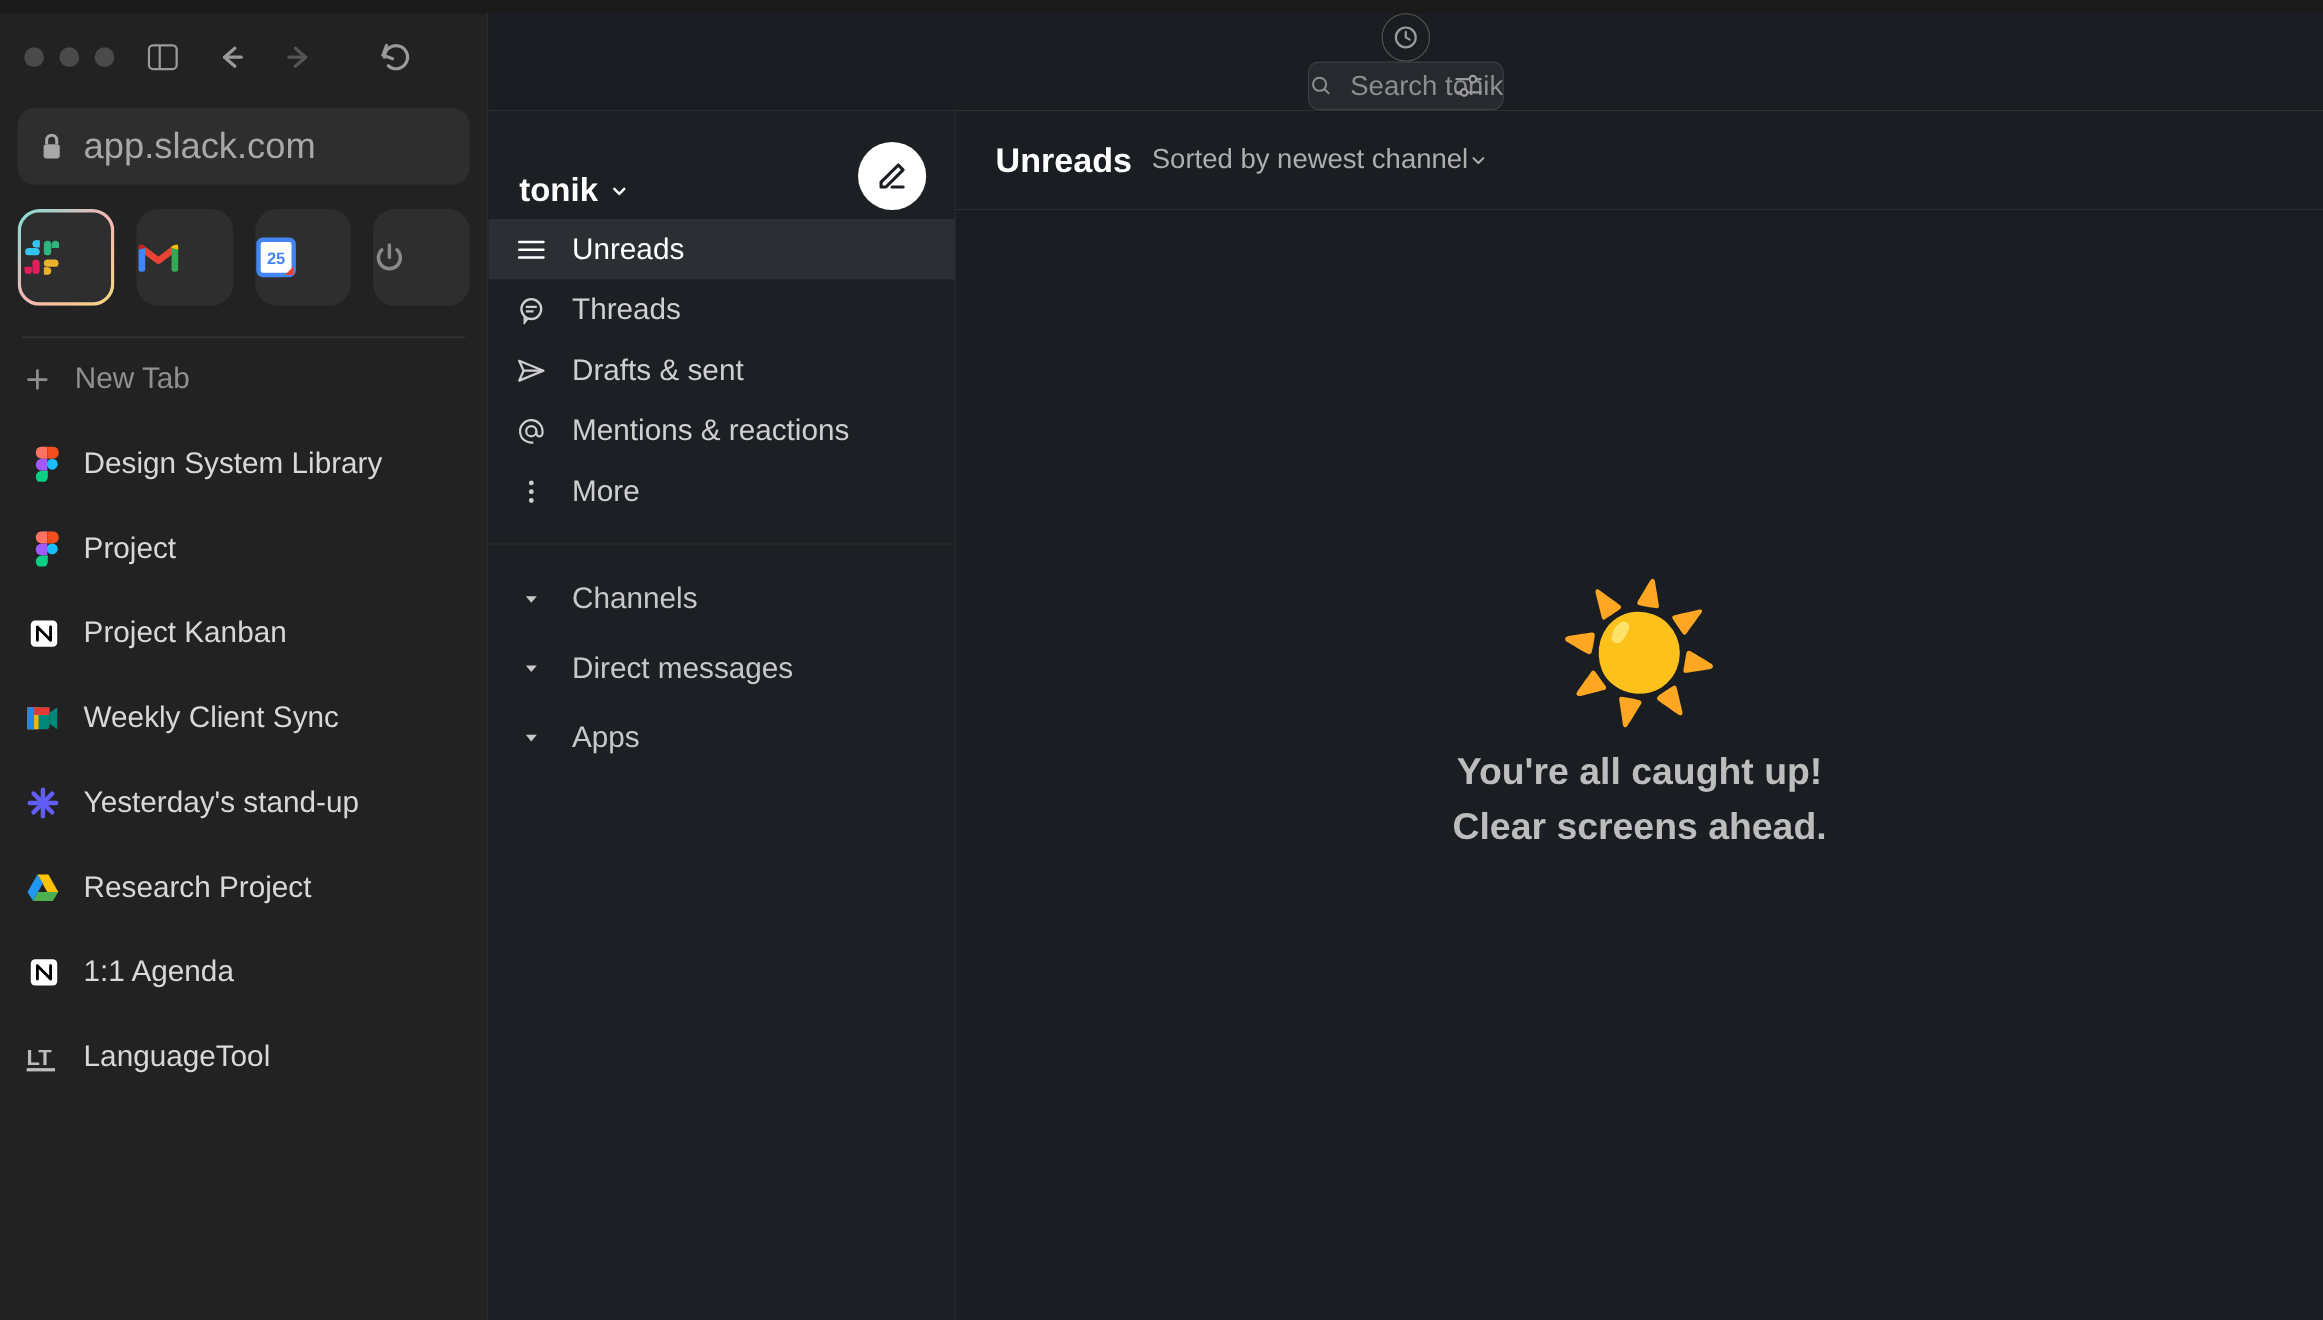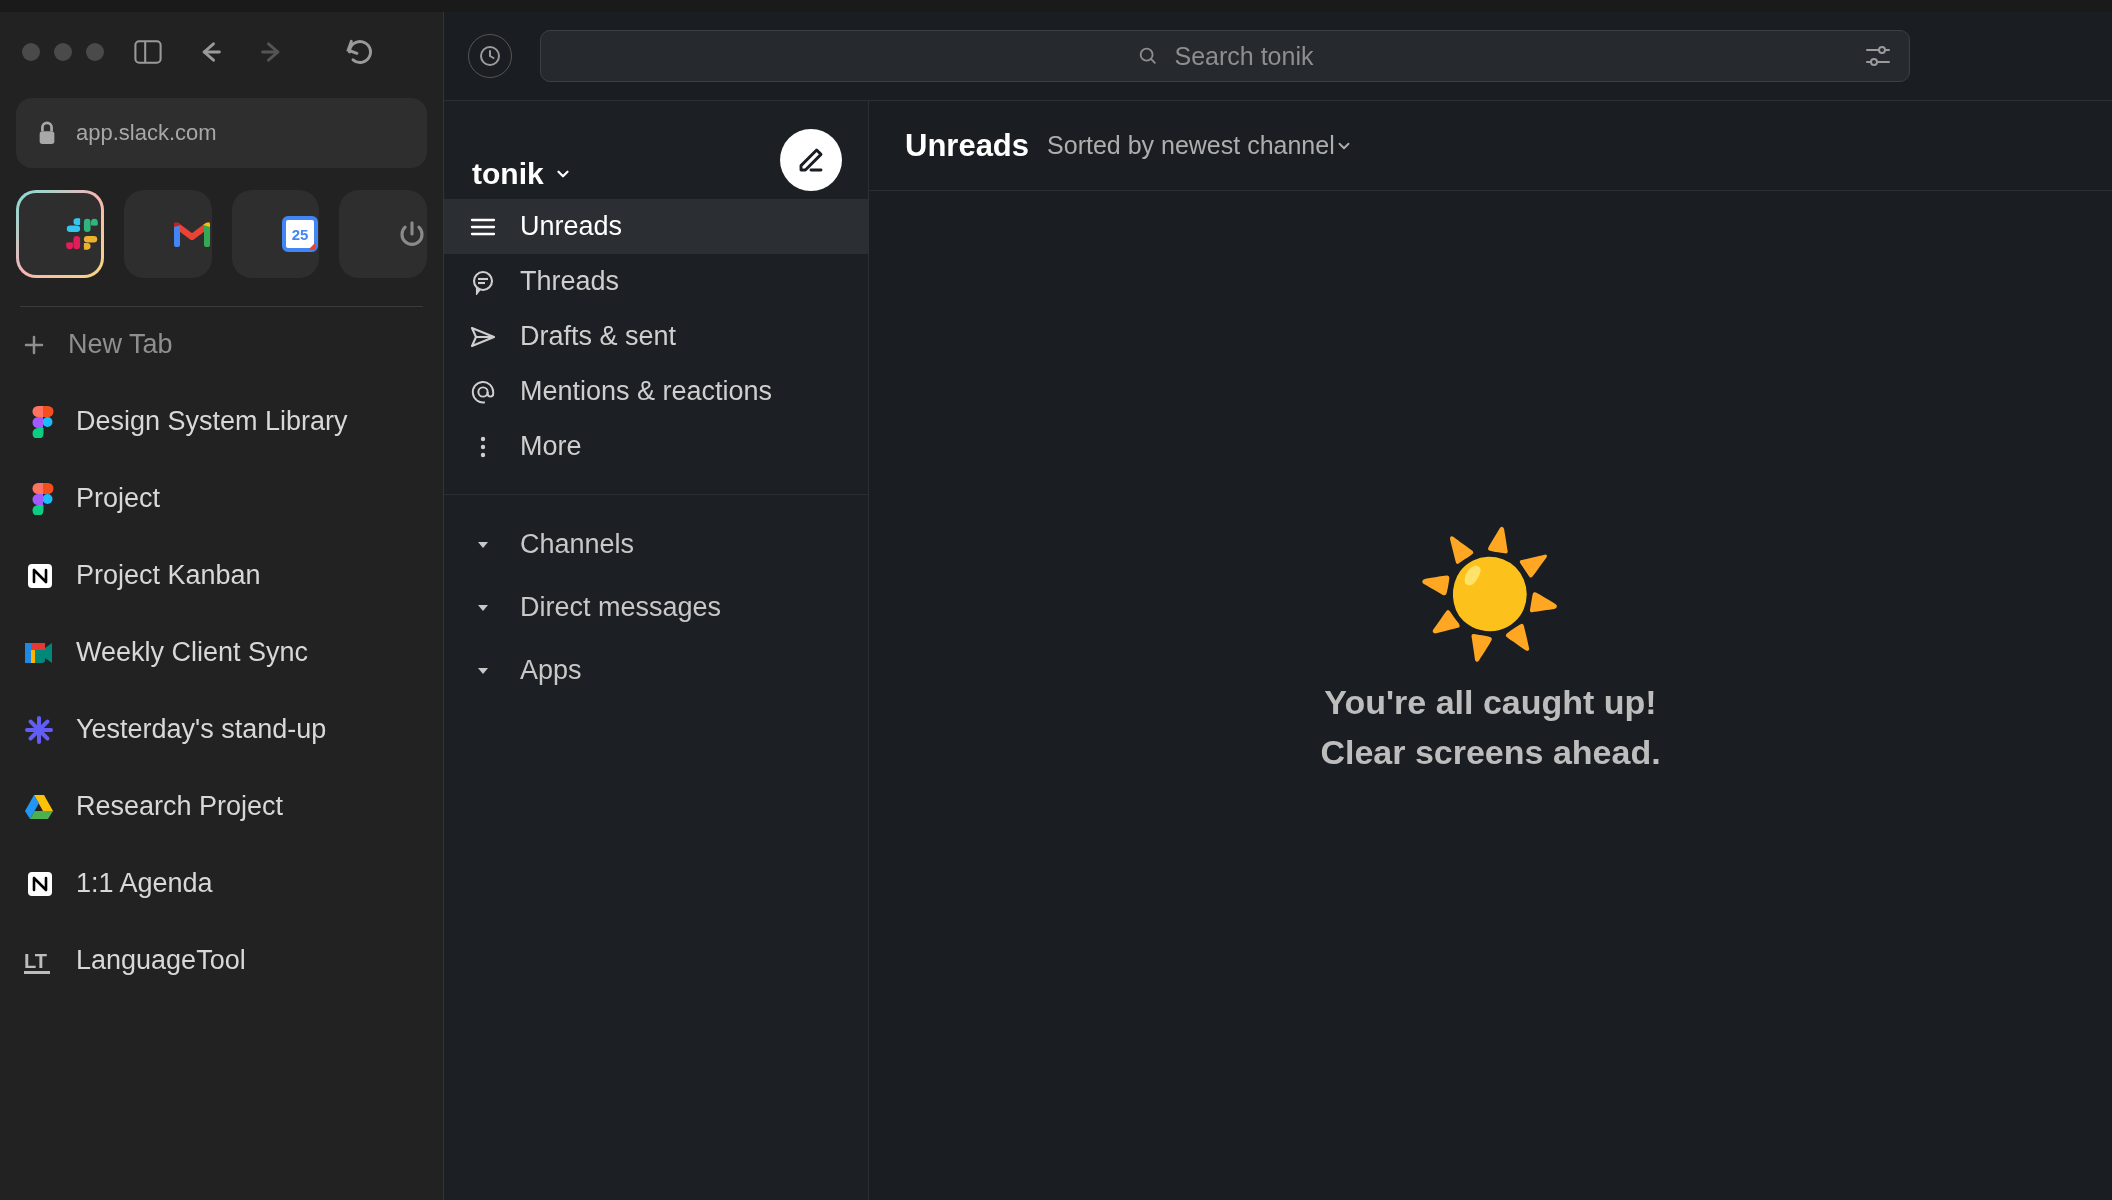--- a/index.html
+++ b/index.html
@@ -44,32 +44,32 @@
   .url-pill {
     margin-top: 18px;
     background: #2e2e2e;
     border-radius: 16px;
     height: 70px;
     display: flex;
     align-items: center;
     gap: 18px;
     padding: 0 20px;
     color: #a8a8a8;
-    font-size: 22px;
+    font-size: 33px;
   }
   .app-tiles {
     display: flex;
     gap: 20px;
     margin-top: 22px;
   }
   .app-tile {
     width: 88px; height: 88px;
     background: #2e2e2e;
     border-radius: 20px;
-    display: flex; align-items: center; justify-content: flex-end;
+    display: flex; align-items: center; justify-content: flex-start;
   }
   .app-tile.active {
     background: linear-gradient(#2e2e2e,#2e2e2e) padding-box,
                 linear-gradient(135deg,#7fe0d6,#f7b5b5,#f5d77f) border-box;
     border: 3px solid transparent;
   }
   .divider-line {
     height: 1px;
     background: #3a3a3a;
     margin: 28px 4px 0 4px;
@@ -101,21 +101,21 @@
     flex: 1;
     display: flex;
     flex-direction: column;
     background: #1a1d21;
   }
   .slack-topbar {
     height: 88px;
     display: flex;
     align-items: center;
     padding: 0 24px;
-    gap: 28px;
+    flex-direction: column;
   }
   .history-btn {
     width: 44px; height: 44px;
     border: 1.5px solid #555;
     border-radius: 50%;
     display:flex; align-items:center; justify-content:center;
     color: #9b9b9b;
   }
   .search-bar {
     flex: 1;

